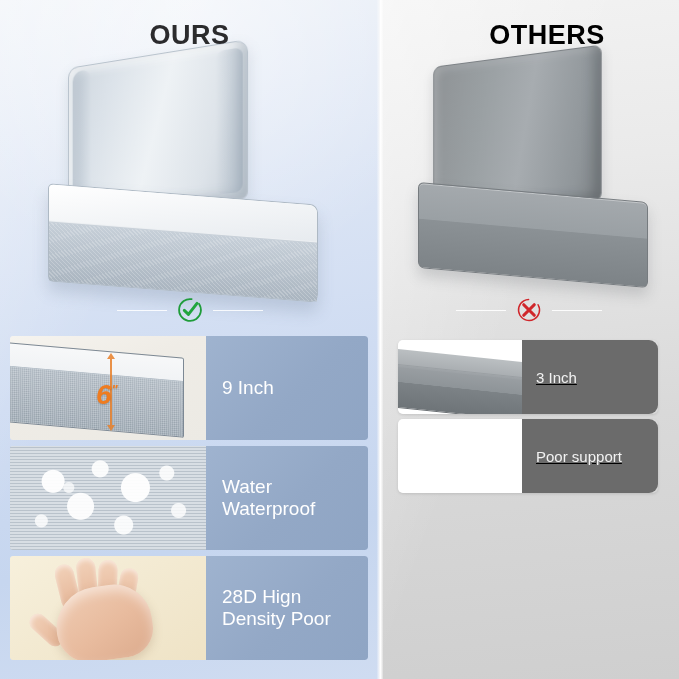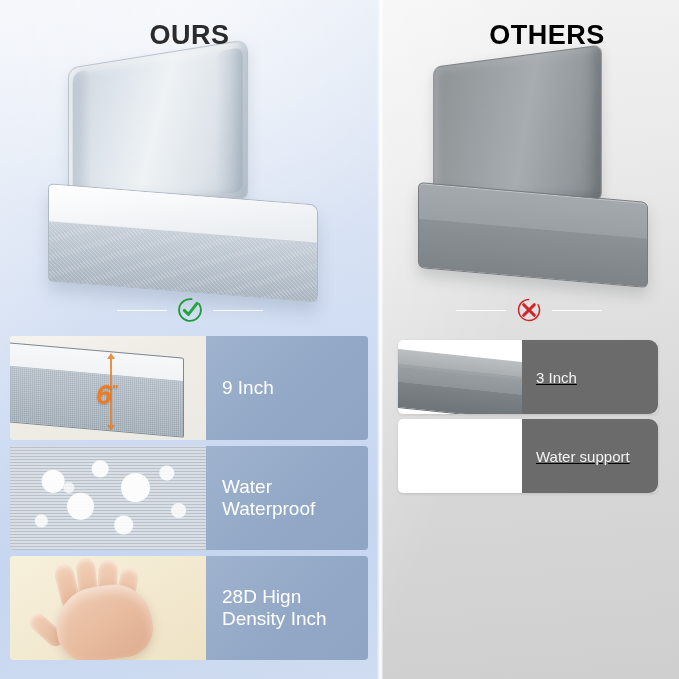--- a/index.html
+++ b/index.html
@@ -245,40 +245,40 @@
     <div class="card card-left">
       <div class="thumb t-hand">
         <span class="fg f1"></span>
         <span class="fg f2"></span>
         <span class="fg f3"></span>
         <span class="fg f4"></span>
         <span class="fg thumbf"></span>
         <span class="palm"></span>
       </div>
       <div class="label">
-        <span class="label-text">28D Hign Density Inch</span>
+        <span class="label-text">28D Hign Density Poor</span>
       </div>
     </div>
 
   </div>
 
   <div class="stack stack-right">
 
     <div class="card card-right">
       <div class="thumb t-thin">
         <span class="slab"></span>
       </div>
       <div class="label">
         <span class="label-text">3 Inch</span>
       </div>
     </div>
 
 
     <div class="card card-right">
       <div class="thumb t-fluff"></div>
       <div class="label">
-        <span class="label-text">Water support</span>
+        <span class="label-text">Poor support</span>
       </div>
     </div>
 
   </div>
 
 </div>
 
 </body></html>

